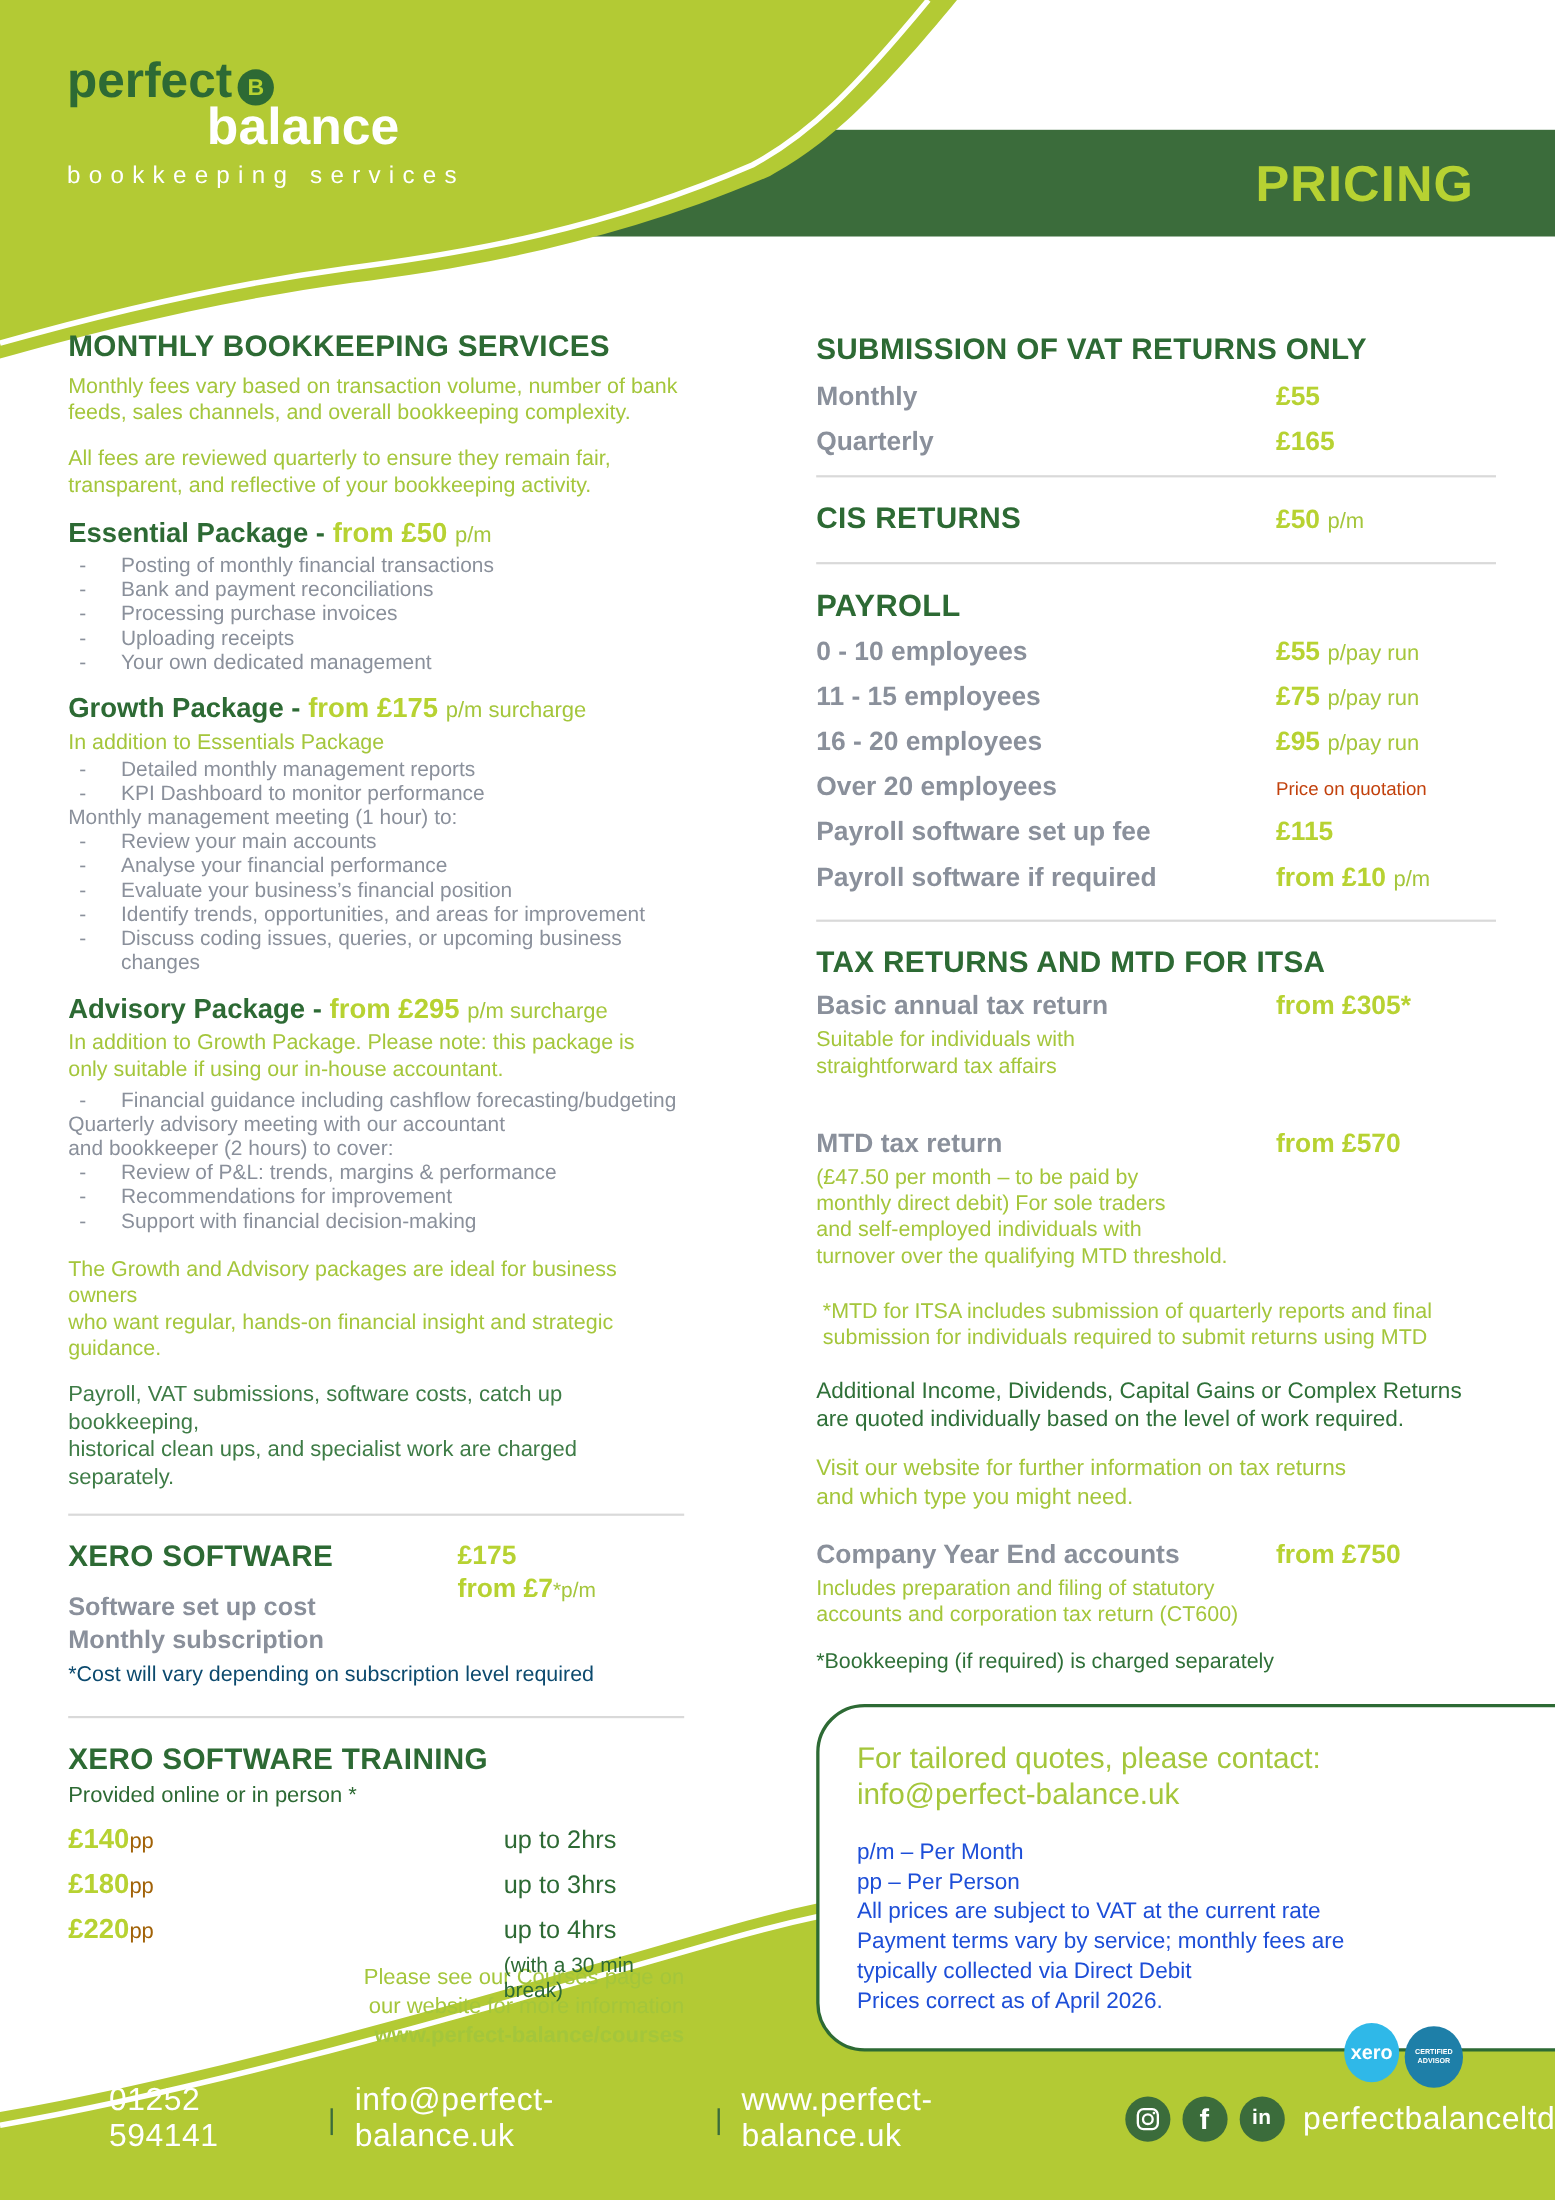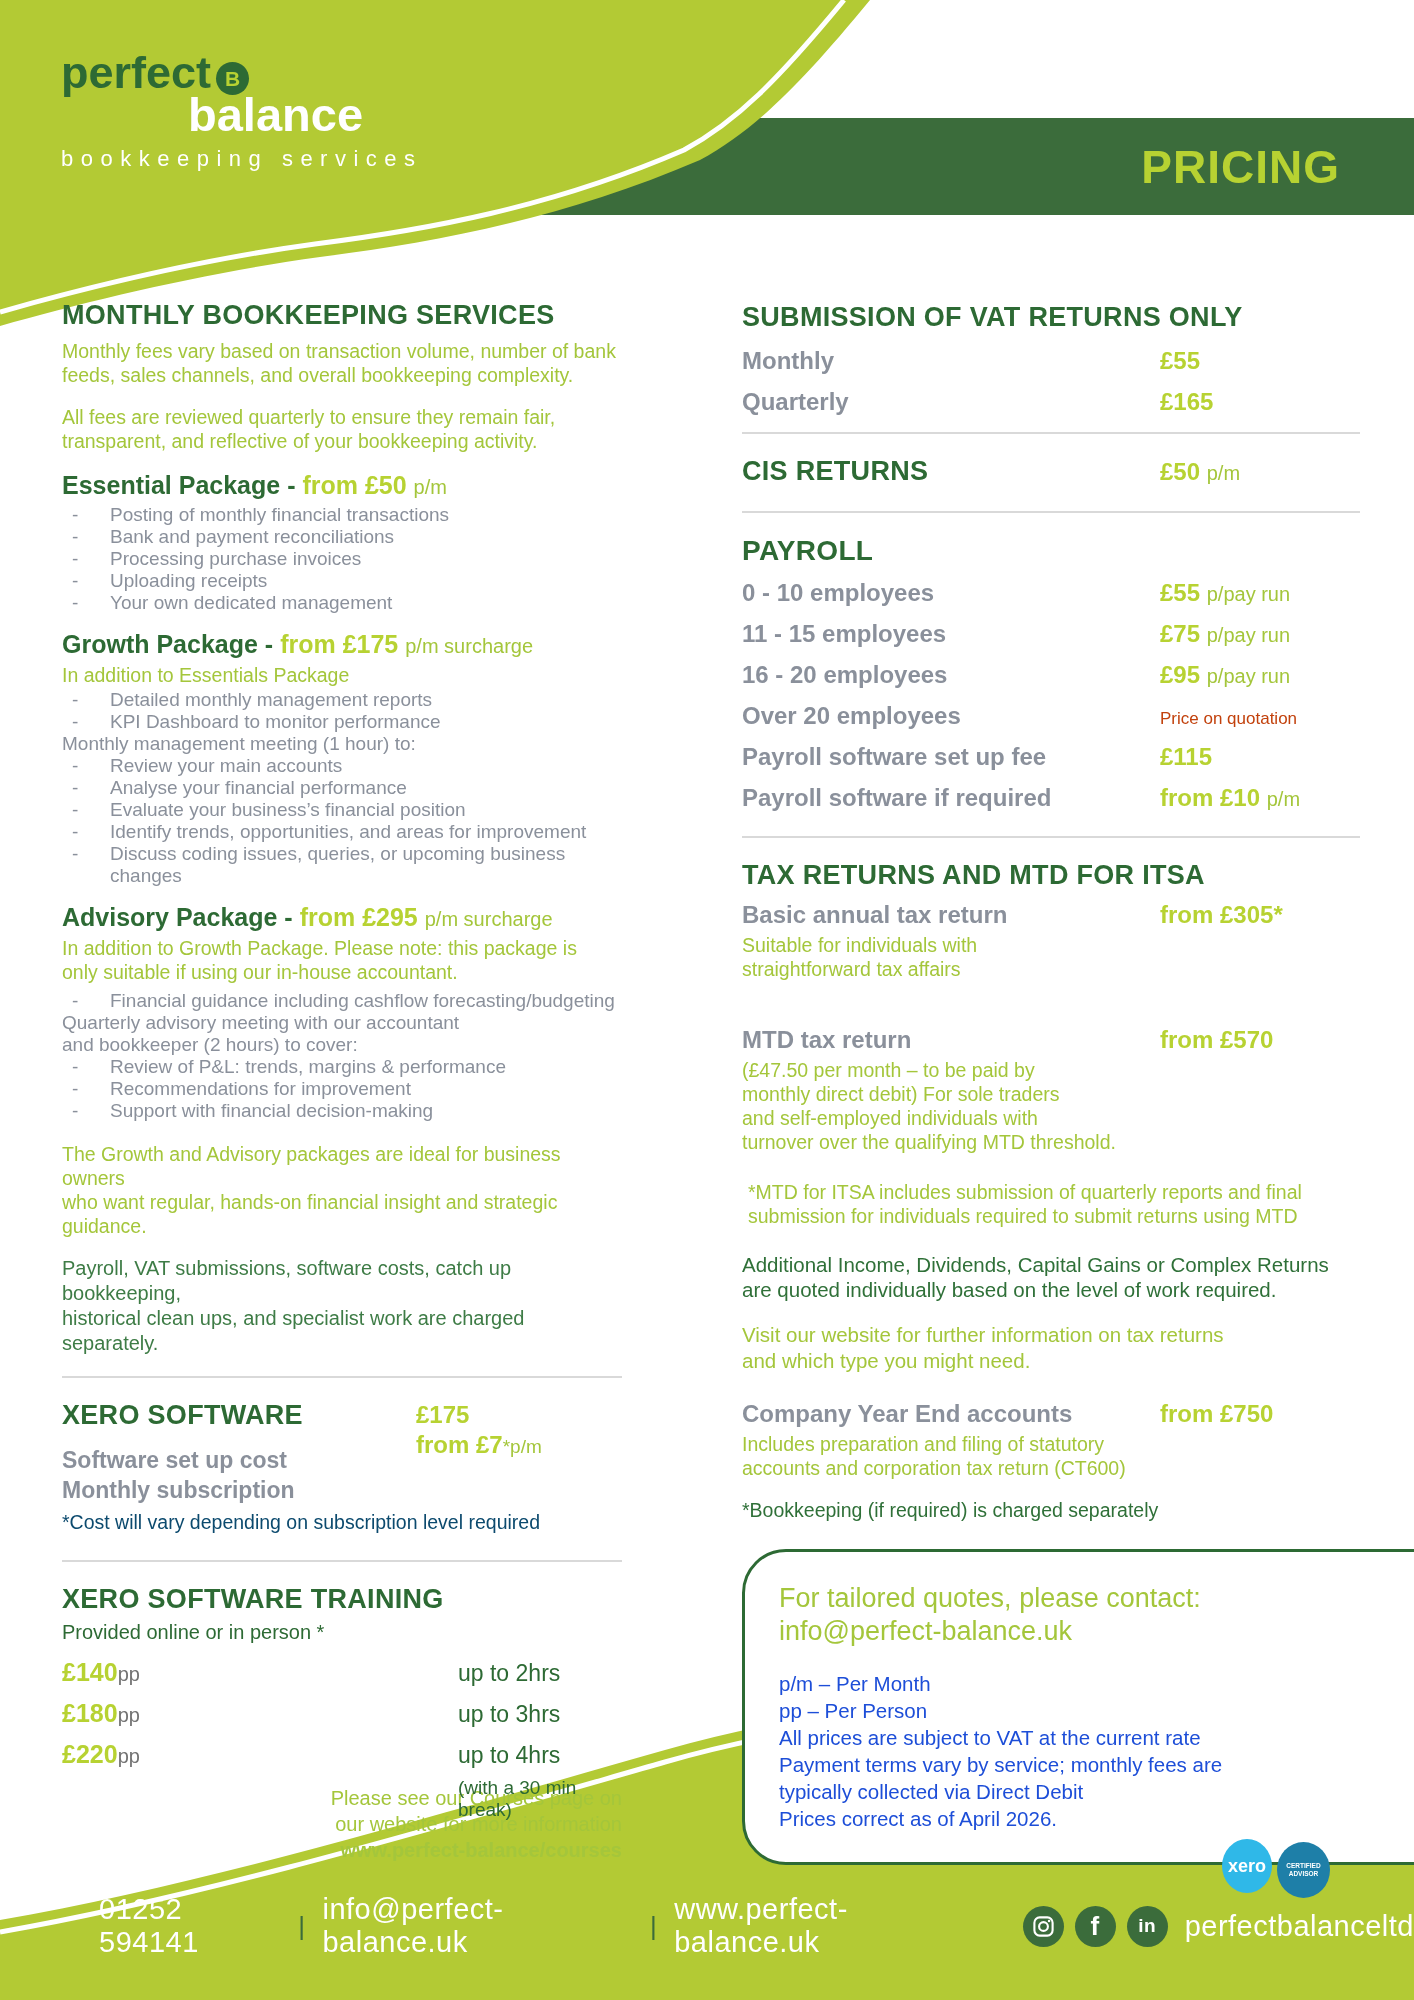--- a/index.html
+++ b/index.html
@@ -52,21 +52,21 @@
   .xs-price{position:absolute;left:354px;top:0;line-height:30px;}
   .xs-p1{color:#b7d232;font-size:24px;font-weight:bold;}
   .xs-p2{color:#b7d232;font-size:24px;font-weight:bold;}
   .xs-p2 .star{color:#a4c63b;font-size:19px;font-weight:normal;}
   .xs-label{font-size:23px;font-weight:bold;color:#8a909b;line-height:30px;}
   .xs-note{color:#0c4a6e;font-size:19.5px;margin-top:6px;}
 
   
   .trow{display:grid;grid-template-columns:396px 1fr;align-items:baseline;margin-bottom:12px;}
   .tprice{color:#b7d232;font-size:25px;font-weight:bold;}
-  .tprice .pp{color:#737373;font-size:20px;font-weight:normal;}
+  .tprice .pp{color:#a16207;font-size:20px;font-weight:normal;}
   .tdur{color:#2d6a34;font-size:23px;}
   .tafter{position:relative;margin-top:2px;}
   .break-note{position:absolute;left:396px;top:-8px;color:#2d6a34;font-size:19px;}
   .courses{color:#a4c63b;font-size:20px;line-height:26px;margin-top:16px;text-align:right;}
   .courses .bold{font-weight:bold;}
 
   
   .cbox{box-sizing:border-box;width:740px;border:3px solid #2d6a34;border-radius:44px;
         background:#ffffff;margin-top:26px;padding:30px 24px 30px 34px;}
   .cbox-l1{color:#a4c63b;font-size:27px;line-height:33px;}

